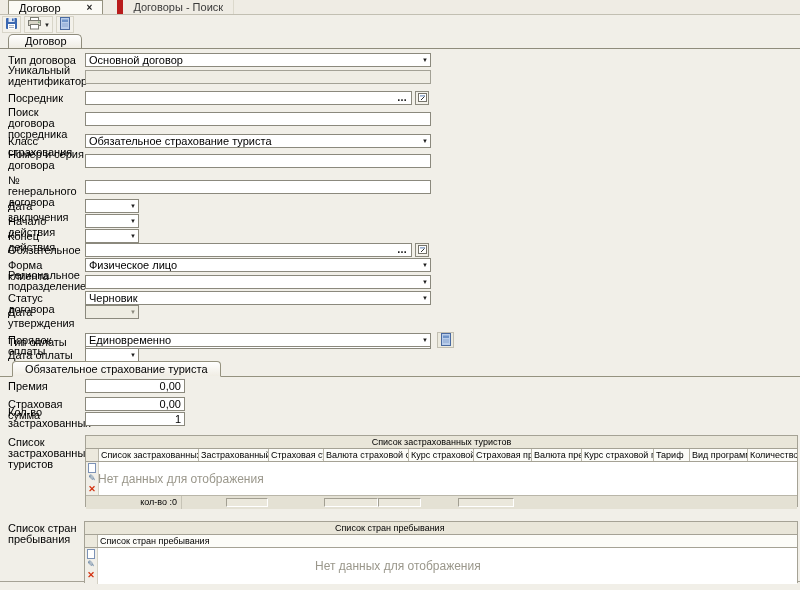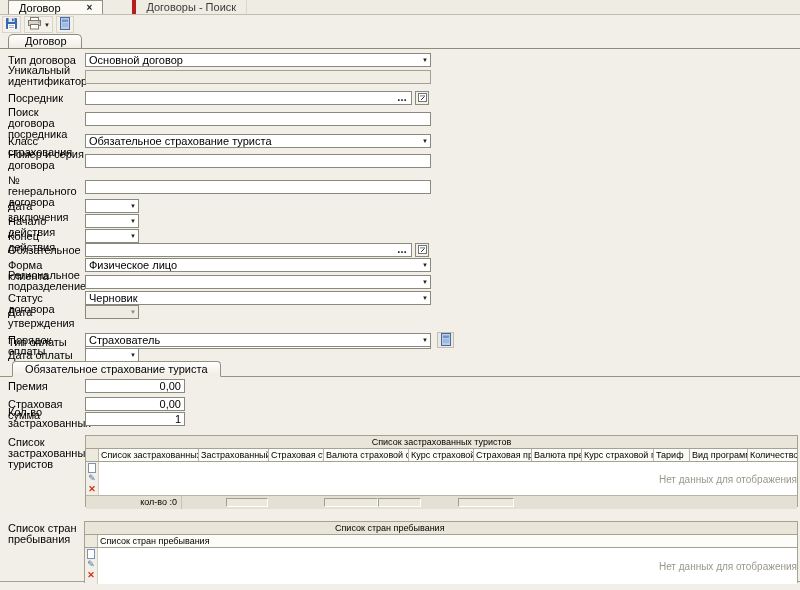--- a/index.html
+++ b/index.html
@@ -4,21 +4,21 @@
 <style>
   html,body{margin:0;padding:0}
   body{width:800px;height:590px;overflow:hidden;background:#f1efe8;color:#000;
        font-family:"Liberation Sans",sans-serif;font-size:11px;-webkit-font-smoothing:antialiased}
 
   
   .tabstrip{height:15px;box-sizing:border-box;display:flex;align-items:stretch;
             background:#efece4;border-bottom:1px solid #c2bfb2}
   .wtab{display:flex;align-items:center;padding:0 10px;cursor:default}
   .wtab.active{margin-left:8px;background:#fbfaf5;border:1px solid #94917f;border-bottom:none;gap:26px}
-  .wtab.inactive{margin-left:29px;color:#3a3a3a;border-left:4px solid #b91c1c;border-right:1px solid #dcd9cc}
+  .wtab.inactive{margin-left:14px;color:#3a3a3a;border-left:6px solid #b91c1c;border-right:1px solid #dcd9cc}
   .wtab .x{font-size:10px;font-weight:bold;line-height:10px;color:#222}
 
   
   .toolbar{height:17px;display:flex;align-items:center;padding:1px 2px;background:#f1efe8;gap:3px}
   .tbtn{height:15px;display:flex;align-items:center;justify-content:center;padding:0 2px;border:1px solid #d8d5c8;background:#f3f1ea}
   .tbtn .caret{font-size:6px;margin-left:2px;color:#222}
 
   
   .pagetabs{height:14px;position:relative;background:#f1efe8}
   .ptab{position:absolute;left:8px;bottom:0;height:13px;line-height:13px;padding:0 14px 0 16px;
@@ -78,21 +78,21 @@
   .c6{width:50px}.c7{width:72px}.c8{width:36px}.c9{width:58px}.c10{width:60px}
   .cfull{flex:1;border-right:none}
   .gbody{position:relative;background:#fff}
   .gbody1{height:33px}.gbody2{height:36px}
   .nav{position:absolute;left:0;top:0;bottom:0;width:12px;background:#f1efe8;border-right:1px solid #d4d1c4}
   .nbtn{width:12px;height:11px;display:flex;align-items:center;justify-content:center}
   .pageico{width:8px;height:10px;background:#fff;border:1px solid #7c92b6;box-sizing:border-box}
   .pencil{font-size:9px;color:#4a6e96;line-height:9px}
   .delx{font-size:9px;font-weight:bold;color:#d3310f;line-height:9px}
   .empty{position:absolute;left:12px;right:0;top:50%;transform:translateY(-50%);
-         text-align:right;color:#9a978b;font-size:10px}
+         text-align:left;color:#9a978b;font-size:12px}
   .grid2 .empty{left:230px}
   .gfoot{position:relative;height:13px;background:#e4e1d4;border-top:1px solid #b9b6a9}
   .fcell{position:absolute;left:0;top:0;bottom:0;width:96px;border-right:1px solid #c6c3b6;
          font-size:9px;line-height:13px;text-align:right;padding-right:4px;box-sizing:border-box}
   .sunk{position:absolute;top:2px;height:9px;background:#ebe8dc;box-sizing:border-box;
         border:1px solid;border-color:#a29f92 #ffffff #ffffff #a29f92}
   .s1{left:140px;width:42px}.s2{left:238px;width:54px}.s3{left:292px;width:43px}.s4{left:372px;width:56px}
 
   .sidelbl{position:absolute;left:8px;width:76px;line-height:11px}
   .g1lbl{top:388px}.g2lbl{top:474px}
@@ -276,21 +276,21 @@
     <span class="lbl">Тип оплаты</span>
     <div class="ctlbase combo">
       <span class="val">Наличный</span>
       <span class="caret">▼</span>
     </div>
   </div>
 
   <div class="frow fr16">
     <span class="lbl">Порядок оплаты</span>
     <div class="ctlbase combo">
-      <span class="val">Страхователь</span>
+      <span class="val">Единовременно</span>
       <span class="caret">▼</span>
     </div>
     <div class="jbtn">
       <span><svg width="12" height="13">
             <rect x="1.5" y="0.5" width="9" height="12" fill="#b9cdea" stroke="#4a6aa0"></rect>
             <rect x="3" y="2.5" width="6" height="2.5" fill="#6f94c8"></rect>
             <rect x="3" y="6.5" width="6" height="1" fill="#8aa6cf"></rect>
             <rect x="3" y="8.5" width="6" height="1" fill="#8aa6cf"></rect>
           </svg></span>
     </div>

